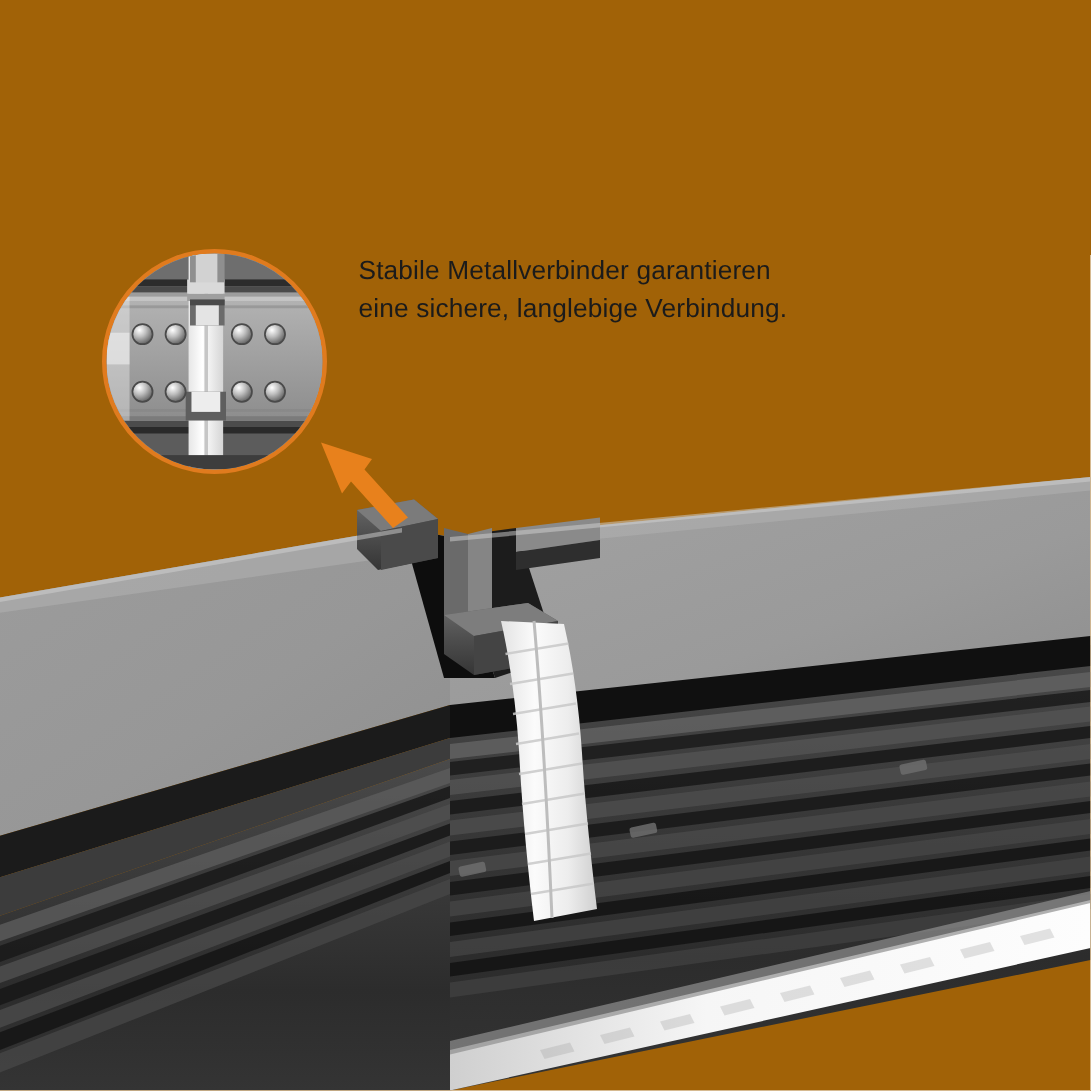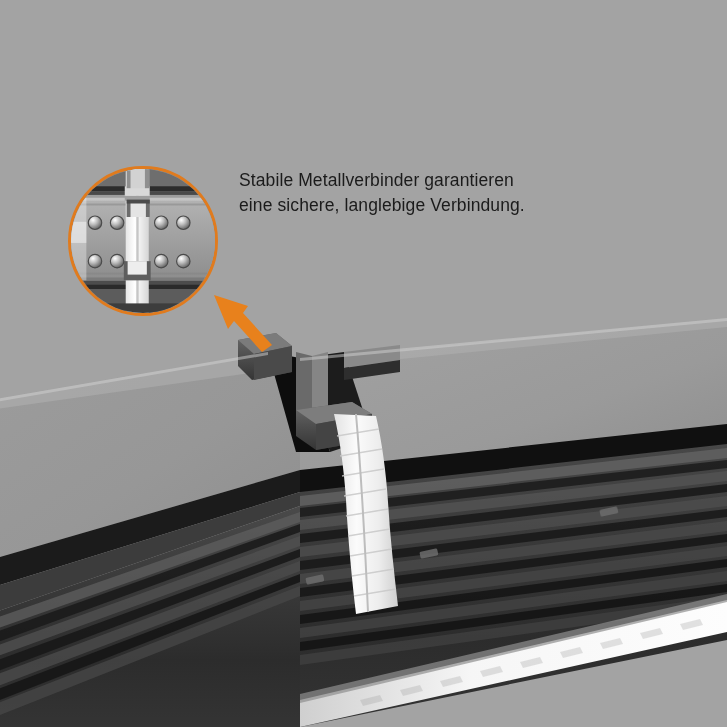--- a/index.html
+++ b/index.html
@@ -7,21 +7,21 @@
     padding: 0;
     background: #ffffff;
   }
   body {
     font-family: "Liberation Sans", sans-serif;
   }
   #stage {
     position: relative;
     width: 727px;
     height: 727px;
-    background: #a3a3a3;
+    background: #a16207;
     overflow: hidden;
   }
 
   
   .caption {
     position: absolute;
     left: 239px;
     top: 168px;
     width: 330px;
     font-size: 17.5px;

